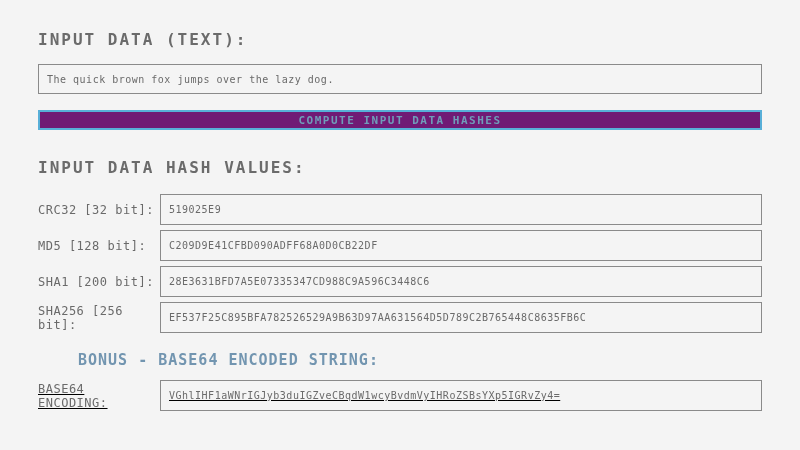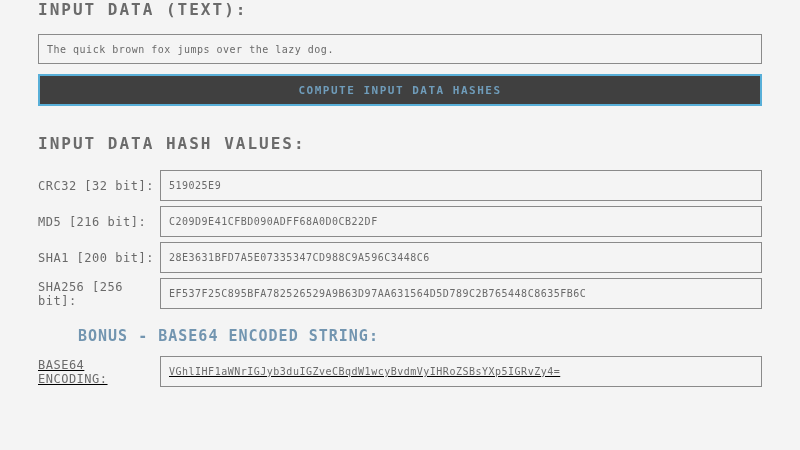--- a/index.html
+++ b/index.html
@@ -20,44 +20,44 @@
   .section-title {
     margin: 0;
     padding: 0;
     font-family: "DejaVu Sans Mono", monospace;
     font-size: 16px;
     font-weight: bold;
     line-height: 19px;
     letter-spacing: 2px;
     color: #6b6b6b;
   }
-  .title-input { }
+  .title-input { margin-top: 30px; }
   .title-hashes { margin-top: 28px; }
   .text-input {
     box-sizing: border-box;
     display: block;
     width: 100%;
     height: 30px;
     margin-top: 15px;
     border: 1px solid #8a8a8a;
     background: #f4f4f4;
     padding: 0 8px;
     font-family: "DejaVu Sans Mono", monospace;
     font-size: 10px;
     letter-spacing: 0.5px;
     color: #6a6a6a;
     outline: none;
   }
   .compute-button {
     box-sizing: border-box;
     display: block;
     width: 100%;
-    height: 32px;
-    margin-top: 10px;
-    background: #404040;
+    height: 20px;
+    margin-top: 16px;
+    background: #701a75;
     border: 2px solid #58afd8;
     color: #6f9cba;
     font-family: "DejaVu Sans Mono", monospace;
     font-size: 11px;
     font-weight: bold;
     letter-spacing: 1.5px;
     text-align: center;
     cursor: pointer;
   }
   .rows { margin-top: 17px; }
@@ -110,21 +110,21 @@
   <h1 class="section-title title-hashes">INPUT DATA HASH VALUES:</h1>
 
   <div class="rows">
 
     <div class="row">
       <label>CRC32 [32 bit]:</label>
       <input type="text" readonly="" value="519025E9" style="">
     </div>
 
     <div class="row">
-      <label>MD5 [216 bit]:</label>
+      <label>MD5 [128 bit]:</label>
       <input type="text" readonly="" value="C209D9E41CFBD090ADFF68A0D0CB22DF" style="">
     </div>
 
     <div class="row">
       <label>SHA1 [200 bit]:</label>
       <input type="text" readonly="" value="28E3631BFD7A5E07335347CD988C9A596C3448C6" style="">
     </div>
 
     <div class="row">
       <label>SHA256 [256 bit]:</label>

